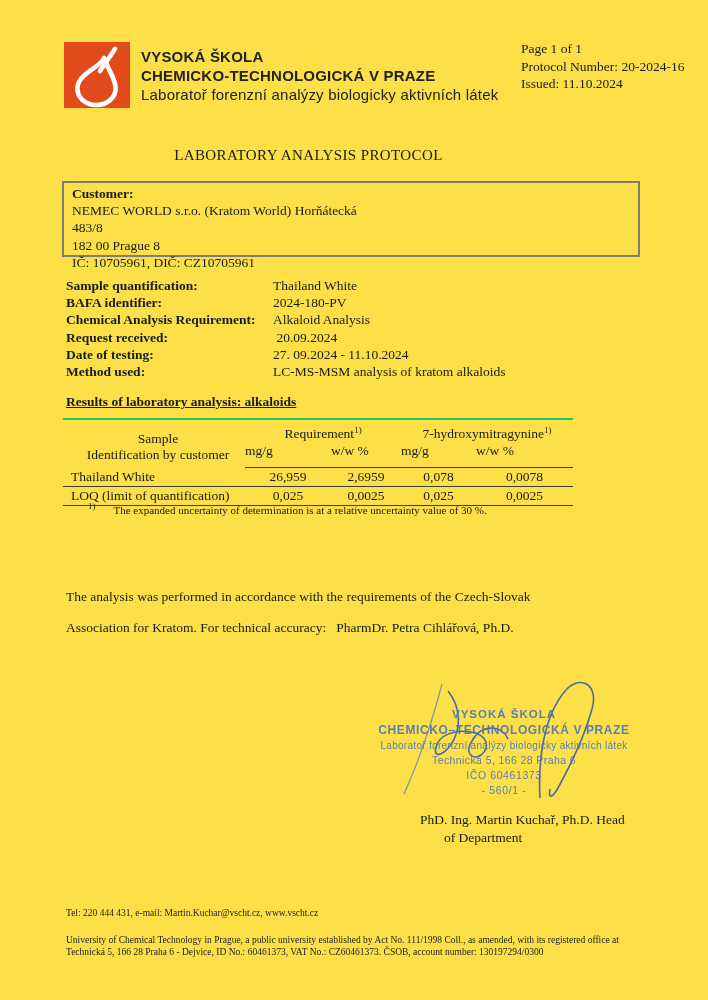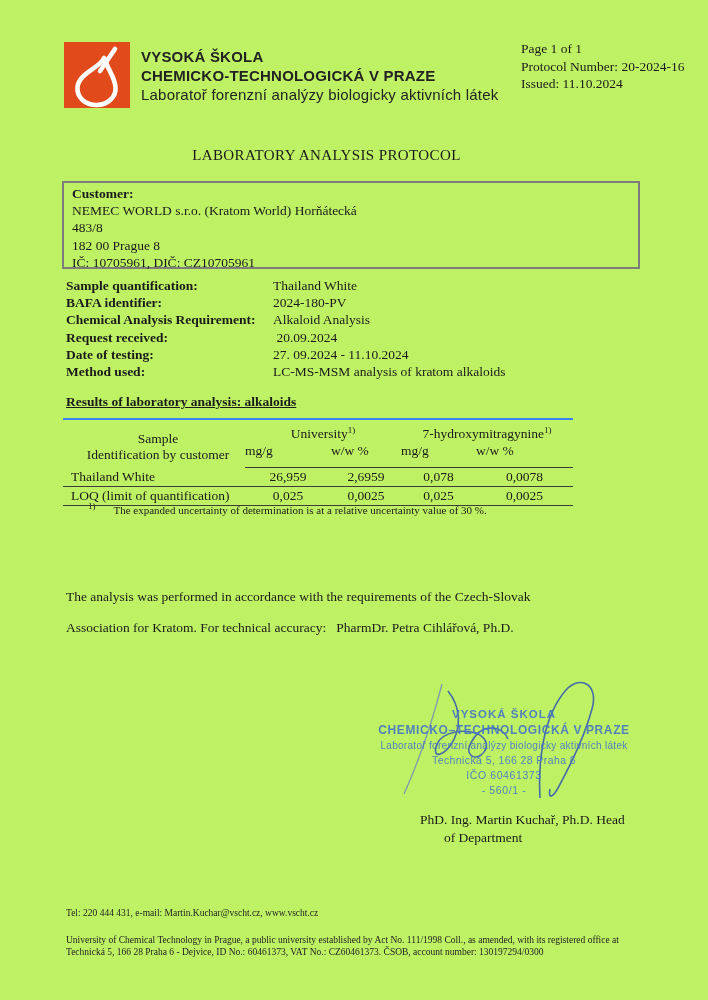--- a/index.html
+++ b/index.html
@@ -1,21 +1,21 @@
 <!DOCTYPE html>
 <html><head>
 <meta charset="utf-8">
 <style>
   * { margin: 0; padding: 0; box-sizing: border-box; }
   html, body { background: #9a9a9a; }
   .page {
     position: relative;
     width: 708px;
     height: 1000px;
-    background: #bef264;
+    background: #fde047;
     margin: 0 auto;
     font-family: "Liberation Serif", serif;
     color: #1a1a1a;
     overflow: hidden;
   }
   
   .logo {
     position: absolute; left: 64px; top: 42px;
     width: 66px; height: 66px;
     background: #E14B1B;
@@ -27,26 +27,26 @@
     color: #222;
   }
   .org-line-bold { font-size: 15px; font-weight: bold; }
   .org-line-reg  { font-size: 15px; font-weight: normal; }
   .page-info {
     position: absolute; left: 481px; top: 40px;
     font-size: 13.5px; line-height: 17.5px; margin-left: 40px;
   }
   
   .doc-title {
-    position: absolute; left: 18px; top: 147px; width: 617px;
+    position: absolute; left: 0; top: 147px; width: 617px;
     text-align: center; font-size: 15px; letter-spacing: 0.4px;
   }
   
   .customer-box {
-    position: absolute; left: 62px; top: 181px; width: 578px; height: 88px;
+    position: absolute; left: 62px; top: 181px; width: 578px; height: 76px;
     border: 2px solid #7d7d7d;
     padding: 2px 8px 0 8px;
     font-size: 13.5px; line-height: 17.2px;
   }
   .customer-box .bold { font-weight: bold; }
   
   .sample-info {
     position: absolute; left: 66px; top: 277px; width: 560px;
     font-size: 13.5px; line-height: 17.2px;
   }
@@ -65,21 +65,21 @@
   }
   .results-table col.c0 { width: 182px; }
   .results-table col.c1 { width: 86px; }
   .results-table col.c2 { width: 70px; }
   .results-table col.c3 { width: 75px; }
   .results-table col.c4 { width: 97px; }
   .results-table td, .results-table th { font-weight: normal; padding: 0; }
   .results-table .grp th { text-align: center; padding-top: 6px; }
   .results-table .name-cell { text-align: left; padding-left: 8px; line-height: 16px; padding-top: 5px;}
   .results-table .sub td { padding: 1px 0 8px 0; border-bottom: 1.6px solid #3c3c3c; }
-  .results-table { border-top: 2px solid #3b82f6; }
+  .results-table { border-top: 2px solid #22c55e; }
   .results-table .data td { text-align: center; padding: 1px 0; border-bottom: 1.6px solid #3c3c3c; }
   .results-table .data td:first-child { text-align: left; padding-left: 8px; }
   sup { font-size: 9px; vertical-align: super; line-height: 0; }
   .footnote {
     position: absolute; left: 88px; top: 504px; width: 520px;
     font-size: 11px;
   }
   .footnote .fn-text { padding-left: 18px; }
   
   .statement-1 { position: absolute; left: 66px; top: 589px; font-size: 13.5px; white-space: pre-wrap; }
@@ -184,21 +184,21 @@
         <col class="c2">
         <col class="c3">
         <col class="c4">
       </colgroup>
     <tbody>
         <tr class="grp">
       <th class="name-cell" rowspan="2">
         <div>Sample</div>
         <div>Identification by customer</div>
       </th>
-      <th colspan="2"><span>University</span><sup>1)</sup></th>
+      <th colspan="2"><span>Requirement</span><sup>1)</sup></th>
       <th colspan="2"><span>7-hydroxymitragynine</span><sup>1)</sup></th>
     </tr>
     <tr class="sub">
       <td>mg/g</td>
       <td>w/w %</td>
       <td>mg/g</td>
       <td>w/w %</td>
     </tr>
     <tr class="data">
       <td>Thailand White</td>

